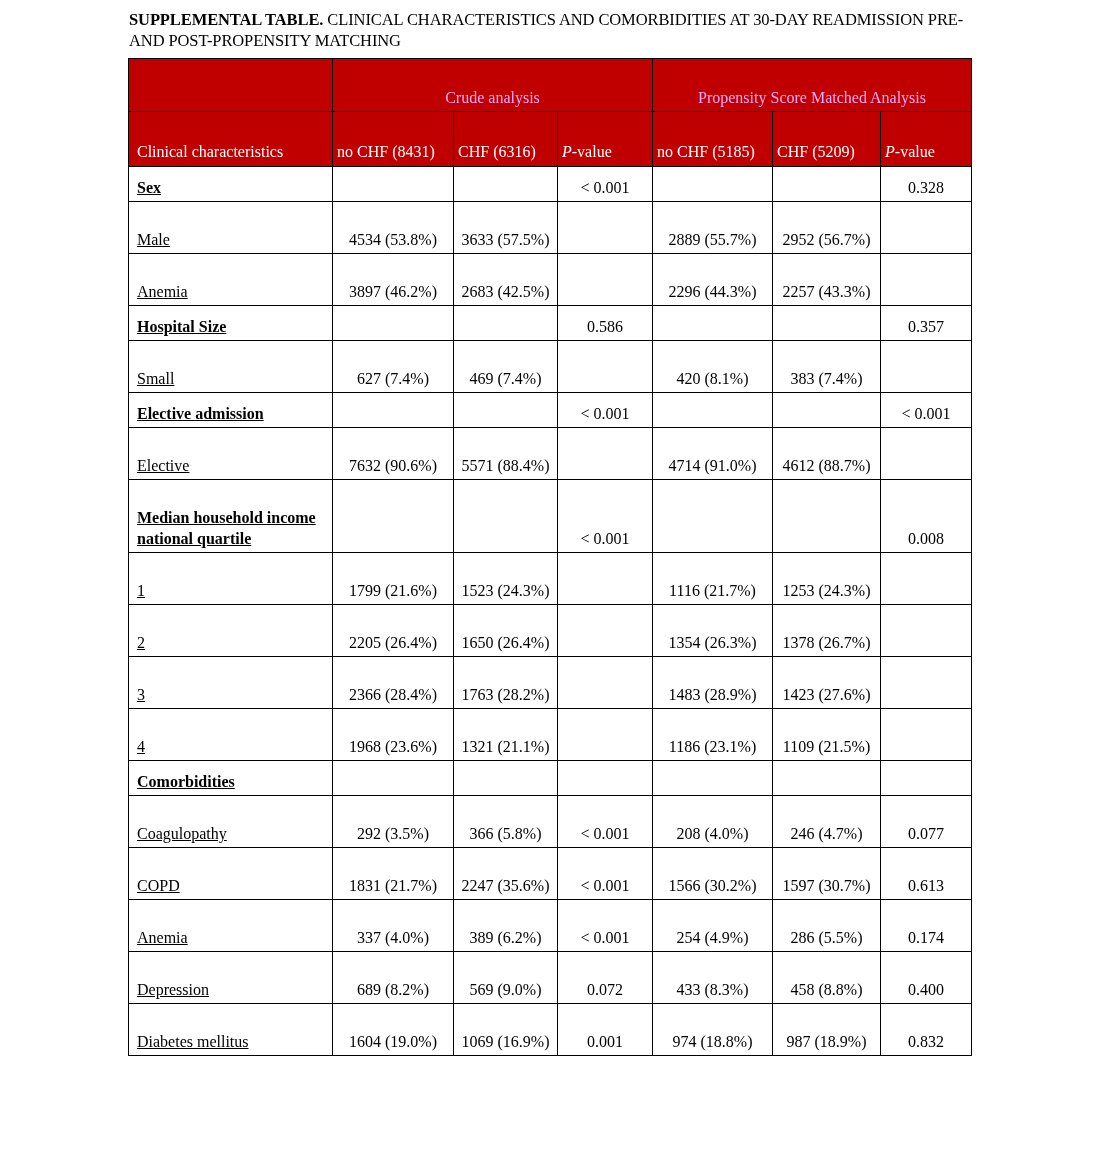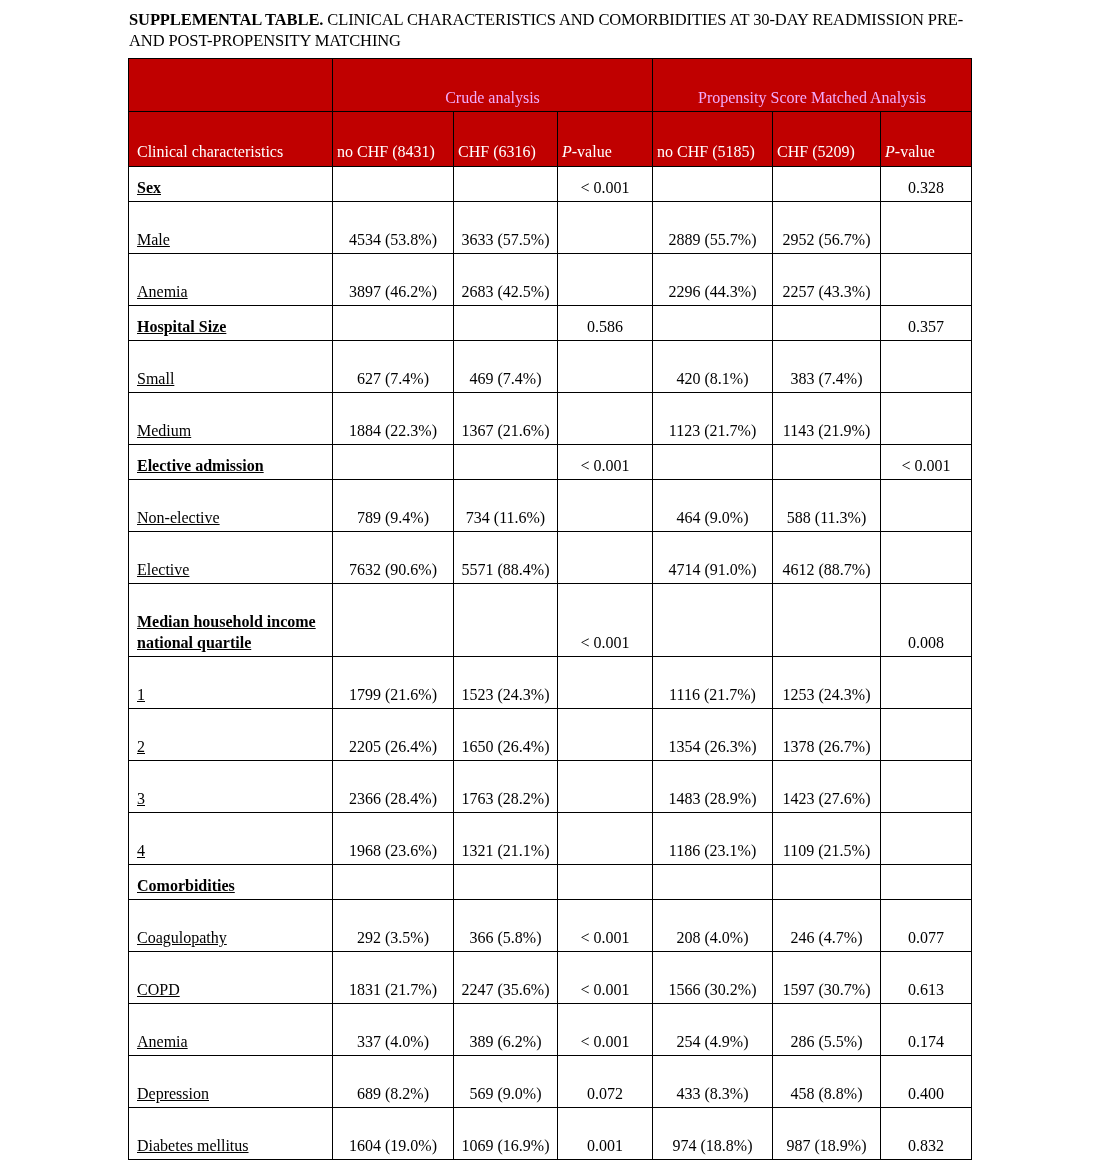--- a/index.html
+++ b/index.html
@@ -174,46 +174,28 @@
         </tr>
         <tr class="r-data">
           <td class="rowlabel">Small</td>
           <td class="num">627 (7.4%)</td>
           <td class="num">469 (7.4%)</td>
           <td class="num blank"></td>
           <td class="num">420 (8.1%)</td>
           <td class="num">383 (7.4%)</td>
           <td class="num blank"></td>
         </tr>
-        <tr class="r-data">
-          <td class="rowlabel">Medium</td>
-          <td class="num">1884 (22.3%)</td>
-          <td class="num">1367 (21.6%)</td>
-          <td class="num blank"></td>
-          <td class="num">1123 (21.7%)</td>
-          <td class="num">1143 (21.9%)</td>
-          <td class="num blank"></td>
-        </tr>
         <tr class="r-section">
           <td class="rowlabel bold">Elective admission</td>
           <td class="num blank"></td>
           <td class="num blank"></td>
           <td class="num">&lt; 0.001</td>
           <td class="num blank"></td>
           <td class="num blank"></td>
           <td class="num">&lt; 0.001</td>
-        </tr>
-        <tr class="r-data">
-          <td class="rowlabel">Non-elective</td>
-          <td class="num">789 (9.4%)</td>
-          <td class="num">734 (11.6%)</td>
-          <td class="num blank"></td>
-          <td class="num">464 (9.0%)</td>
-          <td class="num">588 (11.3%)</td>
-          <td class="num blank"></td>
         </tr>
         <tr class="r-data">
           <td class="rowlabel">Elective</td>
           <td class="num">7632 (90.6%)</td>
           <td class="num">5571 (88.4%)</td>
           <td class="num blank"></td>
           <td class="num">4714 (91.0%)</td>
           <td class="num">4612 (88.7%)</td>
           <td class="num blank"></td>
         </tr>

